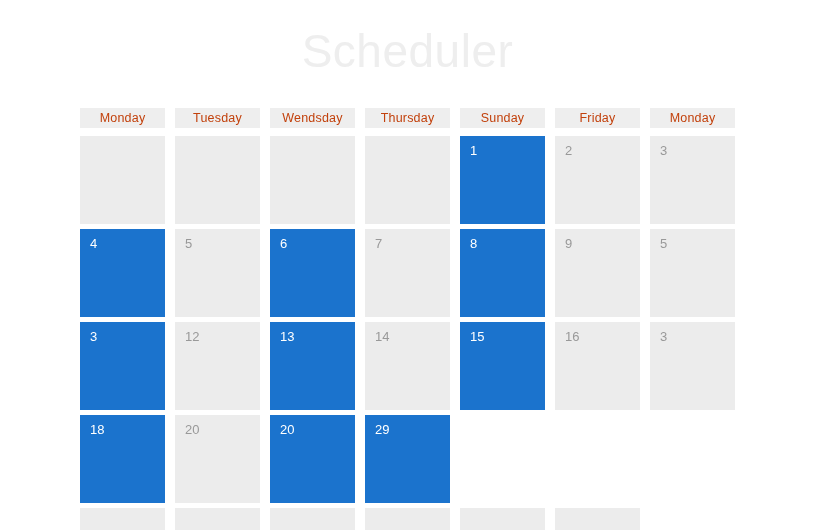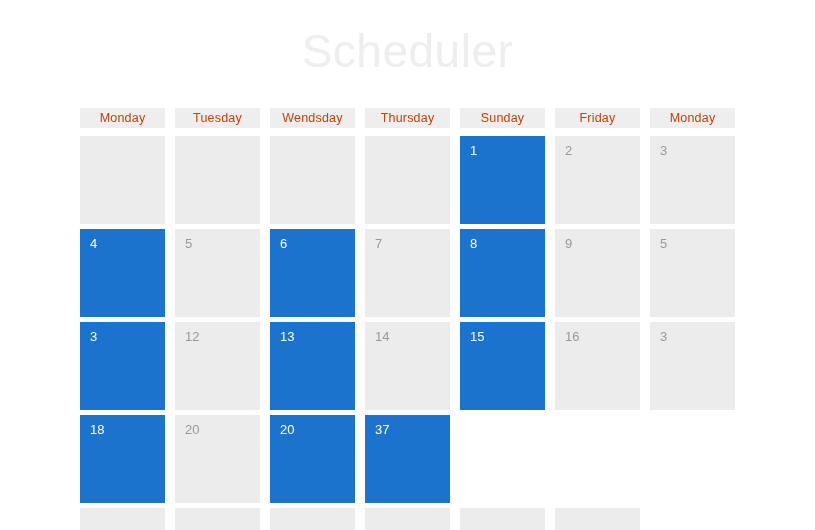--- a/index.html
+++ b/index.html
@@ -193,21 +193,21 @@
           <div class="day-cell selected">
             <span class="day-num">18</span>
           </div>
           <div class="day-cell">
             <span class="day-num">20</span>
           </div>
           <div class="day-cell selected">
             <span class="day-num">20</span>
           </div>
           <div class="day-cell selected">
-            <span class="day-num">37</span>
+            <span class="day-num">29</span>
           </div>
         </div>
         <div class="week-row">
           <div class="day-cell blank">
             <span class="day-num"></span>
           </div>
           <div class="day-cell blank">
             <span class="day-num"></span>
           </div>
           <div class="day-cell blank">

